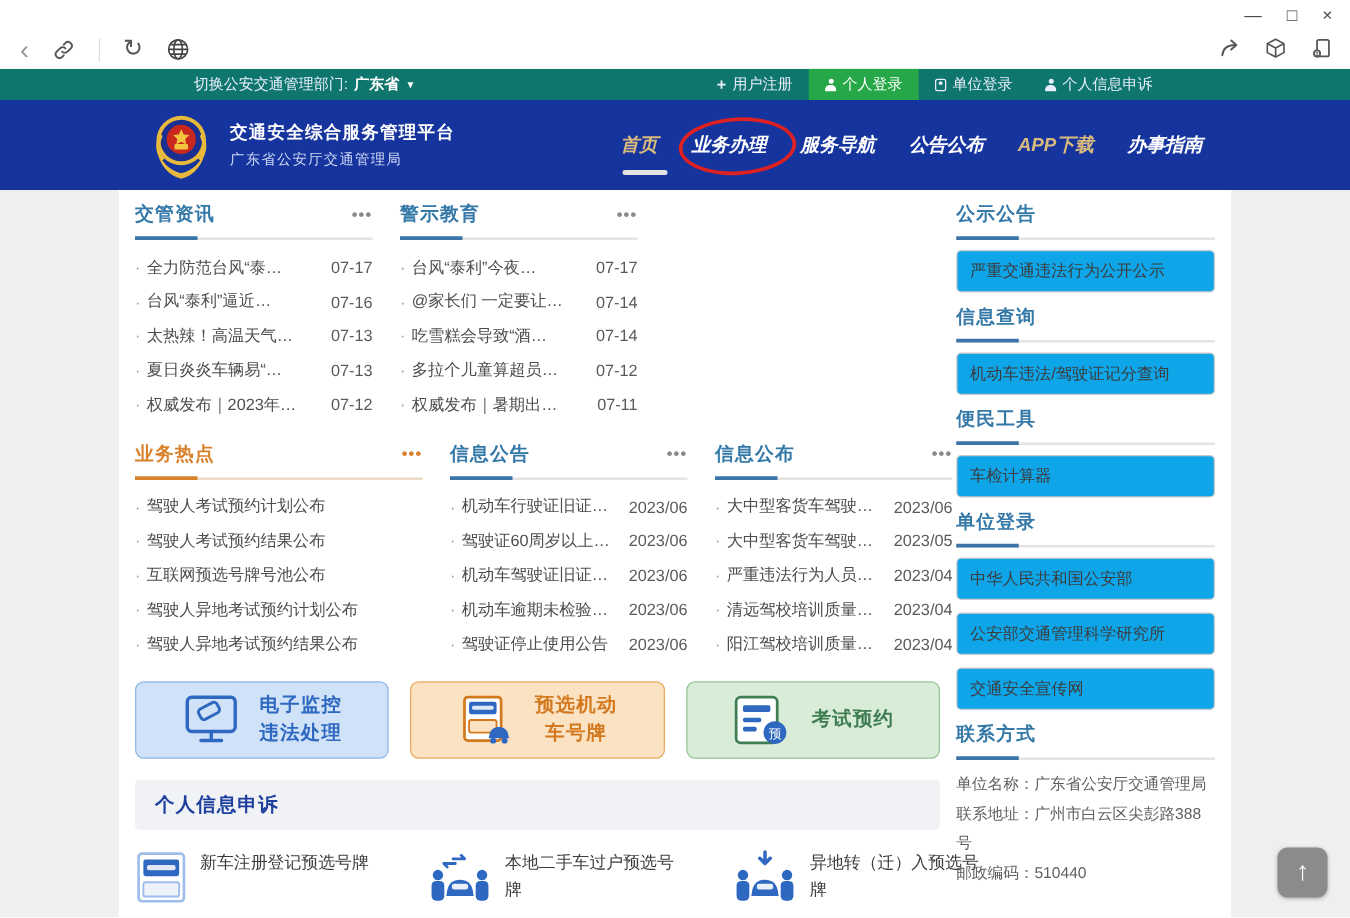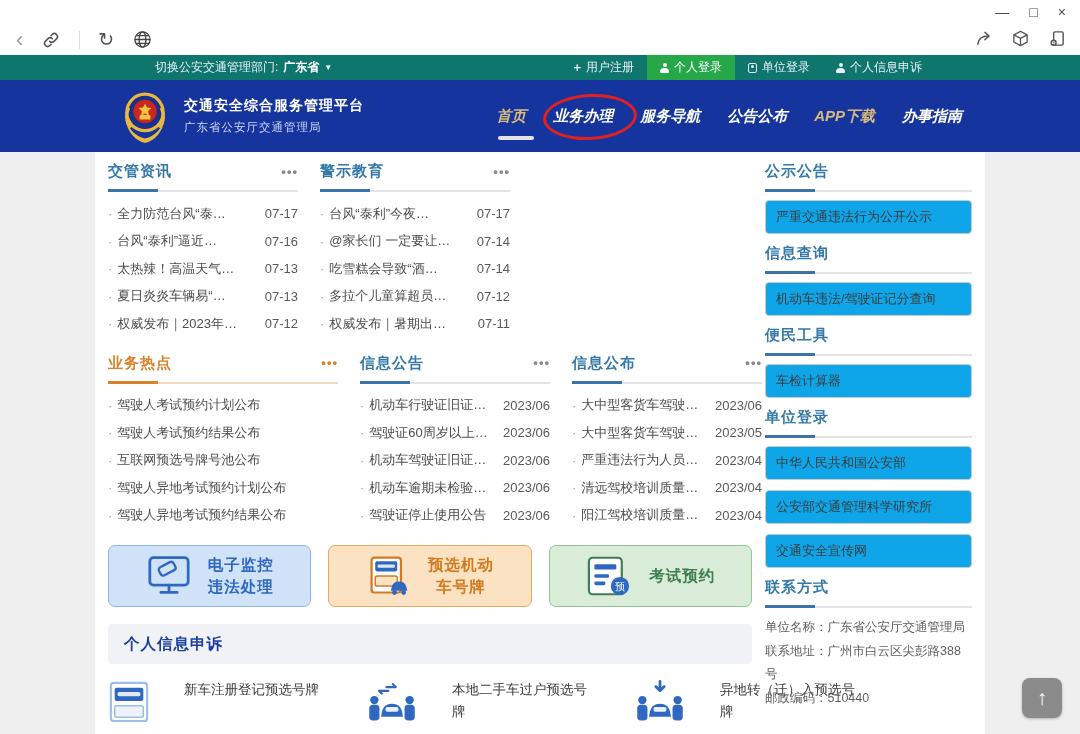--- a/index.html
+++ b/index.html
@@ -106,21 +106,21 @@
   .banner.orange { background:#fbe2c2; border-color:#eaa75f; } .banner.orange .b-label { color:#d3791f; }
   .banner.green { background:#d9ecd7; border-color:#95c495; } .banner.green .b-label { color:#3f7d52;text-align:center; }
   .banner svg { display:block; }
 
   
   .veh-head { margin-top:17px; height:40px; background:#f1f2f5; border-radius:4px;
     display:flex; align-items:center; padding:0 16px; }
   .veh-title { font-size:15.5px; font-weight:bold; color:#1c3f9e; letter-spacing:1px; }
   .veh-items { display:flex; margin-top:15px; gap:36px; }
   .veh-item { display:flex; align-items:flex-start; gap:10px; cursor:pointer; }
-  .veh-label { width:146px; font-size:13.5px; color:#3c3c3c; line-height:1.6;margin-left:24px; }
+  .veh-label { width:146px; font-size:13.5px; color:#3c3c3c; line-height:1.6; }
 
   
   .side-sec { margin-bottom:10px; }
   .side-link { border:1px solid #c9c9c9; border-radius:4px; background:#0ea5e9; padding:7px 10px;
     font-size:13px; color:#3c3c3c; margin-bottom:10px; cursor:pointer; white-space:nowrap; overflow:hidden; }
   .contact-lines { font-size:12.5px; color:#5f5f5f; line-height:1.85; }
   .contact-lines div { margin-bottom:1px; }
 
   
   .scroll-top { position:absolute; right:18px; bottom:16px; width:40px; height:40px;

